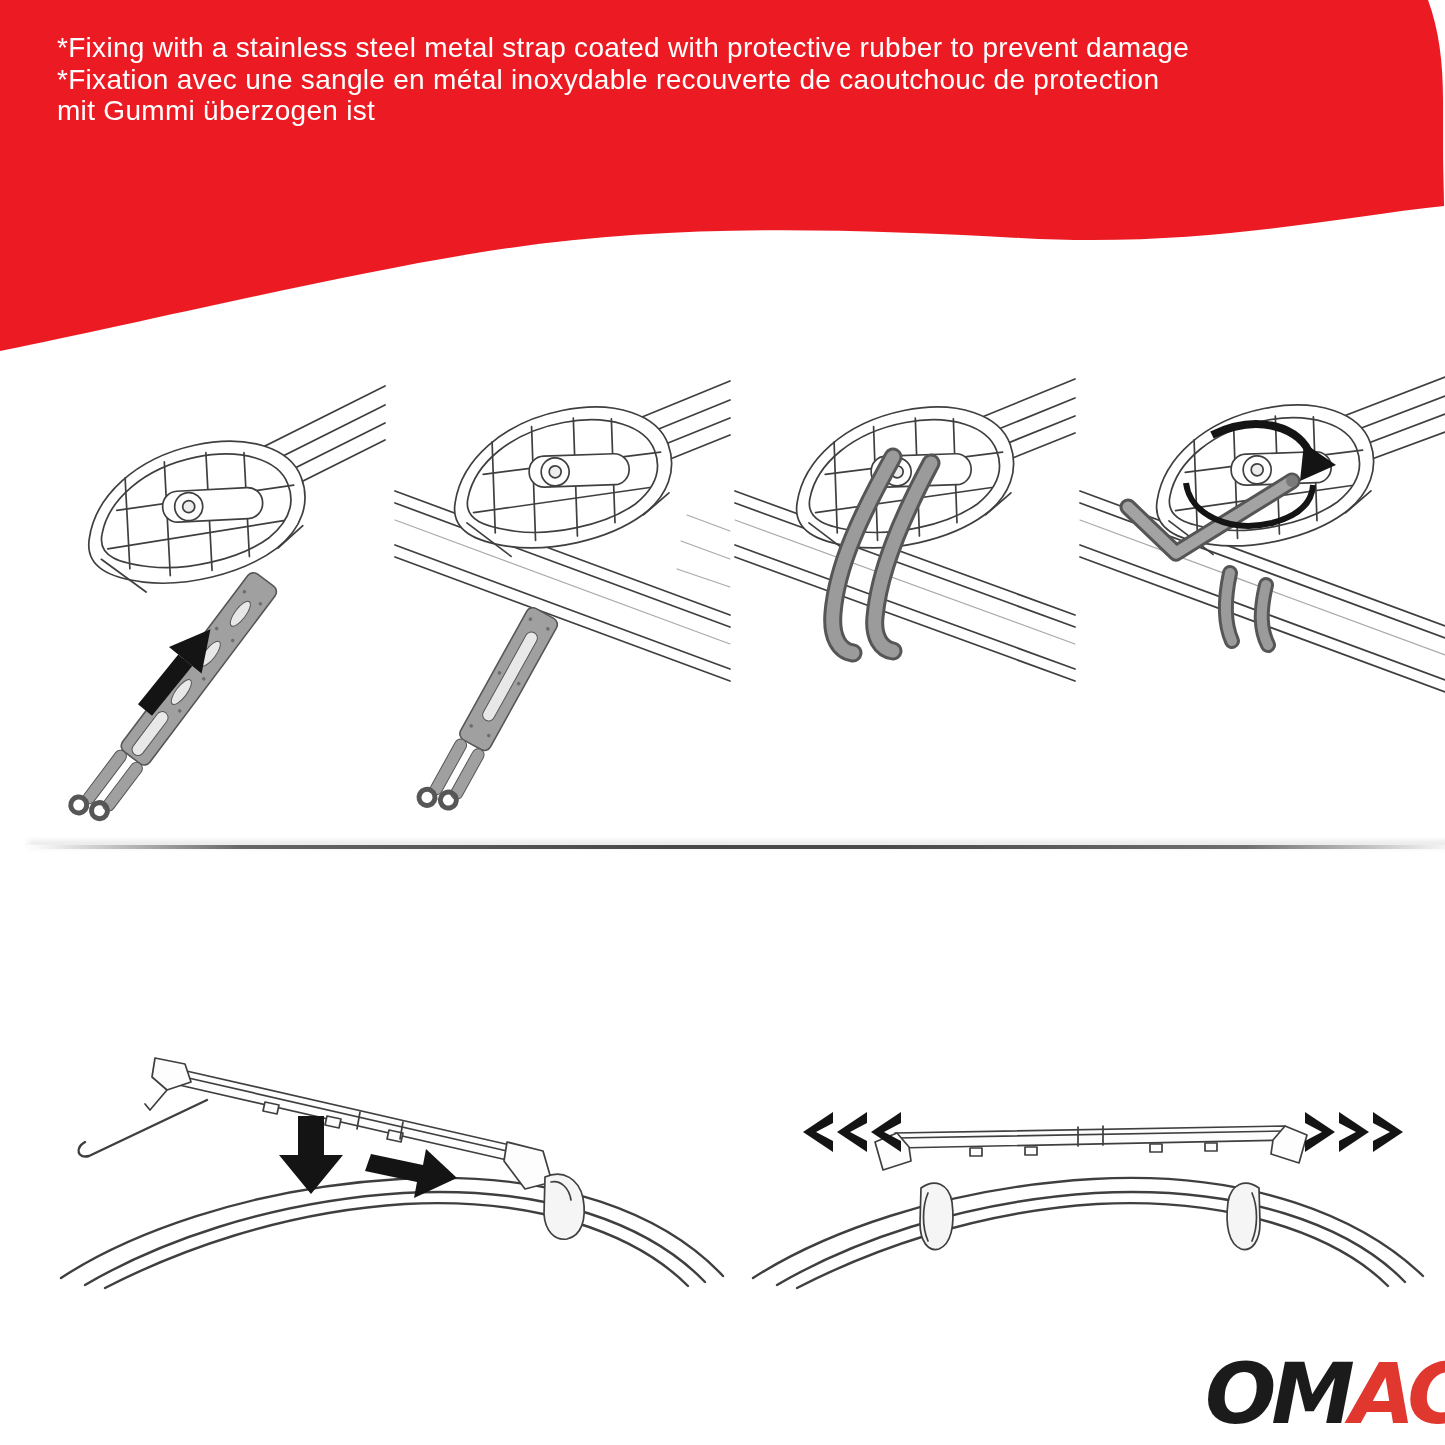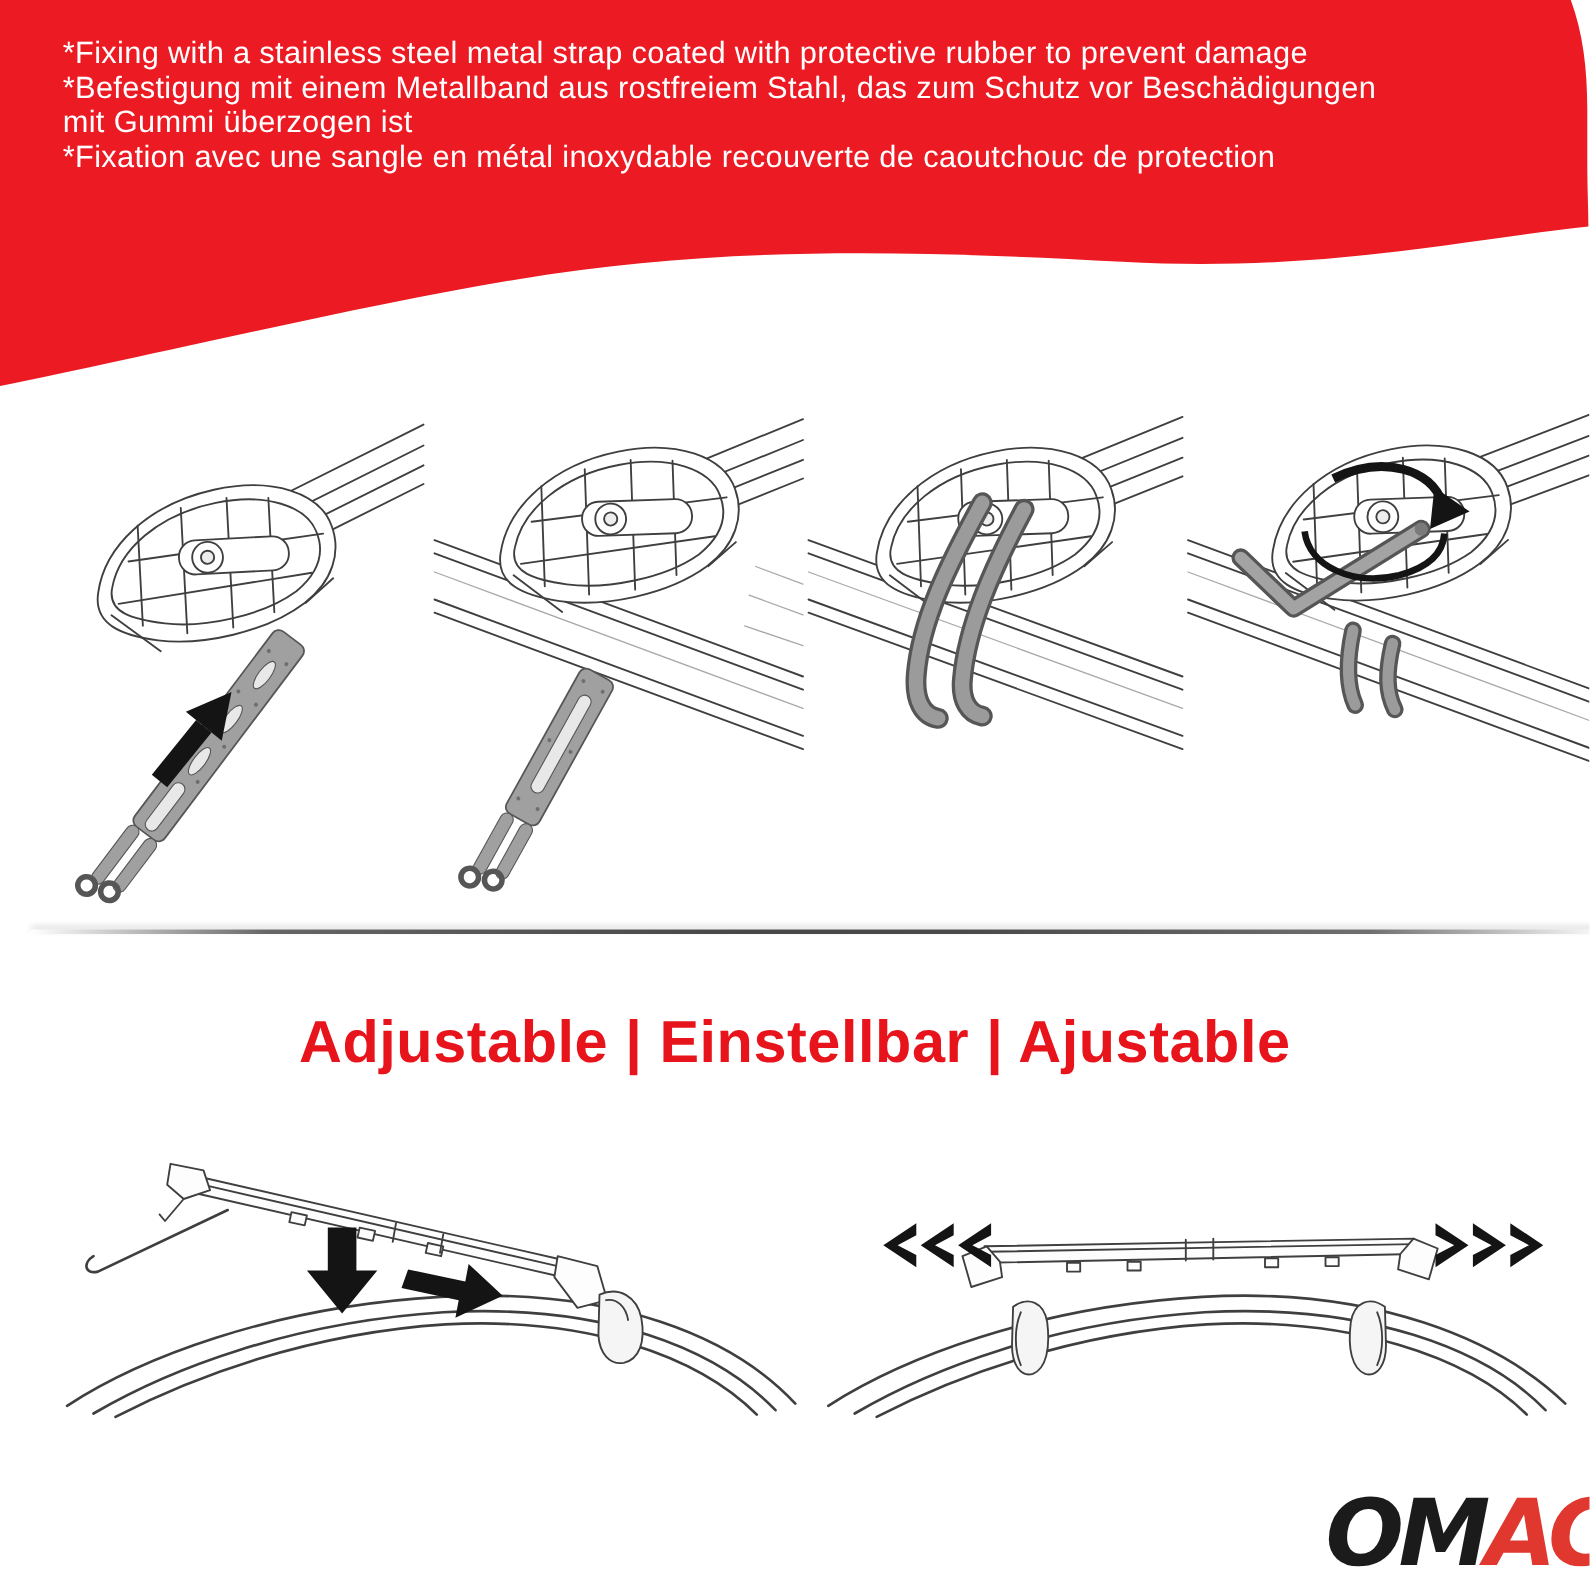--- a/index.html
+++ b/index.html
@@ -42,23 +42,22 @@
   <div class="banner">
     <svg viewBox="0 0 1445 360" preserveAspectRatio="none">
       <path fill="var(--banner_red)" d="M0,0 L1428,0 C1439,30 1443,62 1443,100 L1443,150
            C1443,170 1444,190 1444,206
            C1330,218 1200,248 1020,238
            C820,227 650,224 470,254
            C320,279 130,325 0,351 Z"></path>
     </svg>
     <div class="banner-text">
       <div class="bl">*Fixing with a stainless steel metal strap coated with protective rubber to prevent damage</div>
-      <div class="bl">*Befestigung mit einem Metallband aus rostfreiem Stahl, das zum Schutz vor Beschädigungen</div>
+      <div class="bl">*Fixation avec une sangle en métal inoxydable recouverte de caoutchouc de protection</div>
       <div class="bl">mit Gummi überzogen ist</div>
-      <div class="bl">*Fixation avec une sangle en métal inoxydable recouverte de caoutchouc de protection</div>
     </div>
   </div>
 
   <div class="steps">
     <svg viewBox="0 0 1445 470">
       <defs>
         <g id="clamp">
           <path class="la fw" d="M18,120 C26,78 68,42 128,32 C182,23 224,40 233,70 C241,95 231,121 205,139 C168,164 110,173 70,166 C38,160 12,149 18,120 Z"></path>
           <path class="la ln" d="M31,116 C39,82 76,52 129,44 C175,37 211,51 219,75 C226,95 218,113 198,128 C166,149 112,157 77,151 C49,146 25,139 31,116 Z"></path>
           <path class="la ln" d="M57,61 L57,152 M97,47 L97,161 M139,40 L139,158 M177,42 L177,146"></path>
@@ -157,21 +156,20 @@
           <path d="M132,70 C178,48 222,62 231,92" stroke-width="8"></path>
           <polygon points="224,78 256,100 220,116" fill="var(--arrow_black)" stroke="none"></polygon>
           <path d="M106,118 C110,150 150,168 192,158 C218,151 232,138 233,120" stroke-width="6"></path>
         </g>
       </g>
     </svg>
   </div>
 
   <div class="divider"></div>
 
-  <div class="heading">Adjustable | Einstellbar | Ajustable</div>
 
   <div class="bottom">
     <svg viewBox="0 0 1445 270">
 
       <g transform="translate(55,0)">
         <g>
           <path class="lb ln" d="M6,248 C70,206 190,158 345,149 C505,140 612,186 668,246"></path>
           <path class="lb ln" stroke-width="1.6" d="M30,255 C100,214 210,172 348,163 C495,155 596,196 650,252"></path>
           <path class="lb ln" stroke-width="1.6" d="M50,258 C120,222 225,182 350,174 C480,167 580,203 633,256"></path>
         </g>

